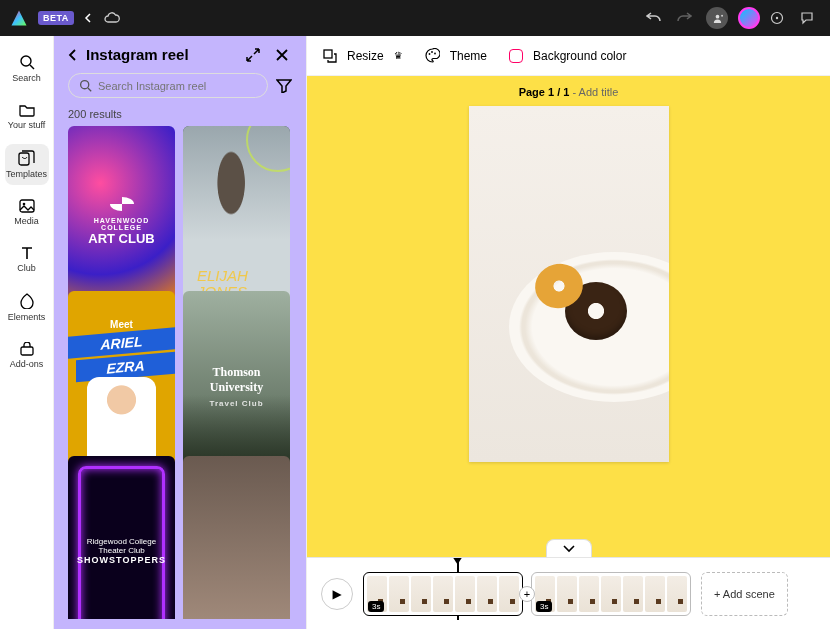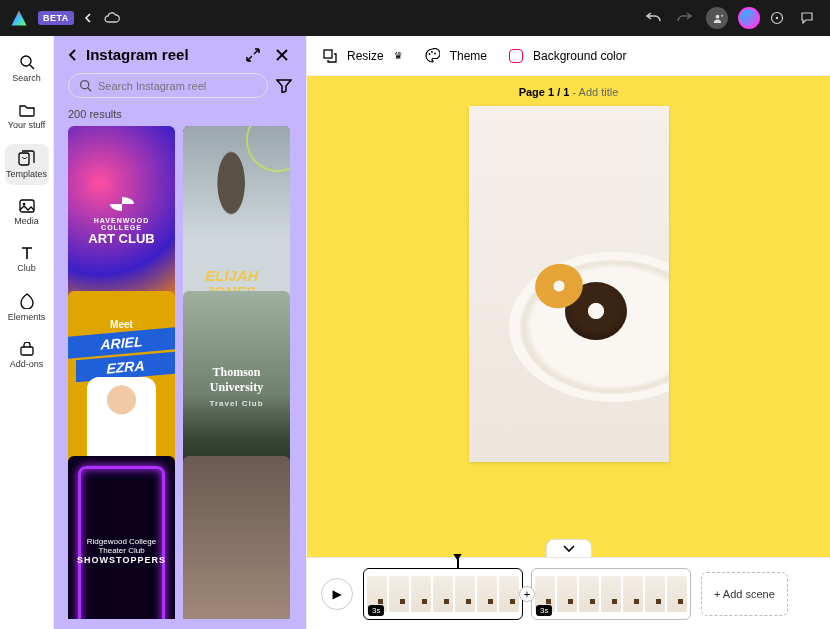--- a/index.html
+++ b/index.html
@@ -38,21 +38,21 @@
 .card { position:relative; border-radius:6px; overflow:hidden; aspect-ratio: 9/16; display:flex; flex-direction:column; justify-content:center; align-items:center; padding:8px; color:#fff; font-weight:700; text-align:center; cursor:pointer; }
 .play-badge { position:absolute; left:6px; bottom:6px; width:18px; height:18px; border-radius:50%; background:#fff; color:#000; font-size:9px; display:flex; align-items:center; justify-content:center; }
 
 
 .c1 { background:radial-gradient(circle at 30% 30%, #ff4da0, #3b1fc7 60%, #ff8a00 95%); }
 .c1 .sub { font-size:7px; letter-spacing:1px; }
 .c1 .main-t { font-size:13px; font-weight:800; }
 .c1 .logo-shape { width:24px; height:14px; background:conic-gradient(#fff 0 90deg, transparent 90deg 180deg, #fff 180deg 270deg, transparent 270deg); border-radius:50%; margin-bottom:6px; }
 .c2 { background:linear-gradient(#3a4a50,#aebfc5); position:relative; }
 .c2 .man { position:absolute; inset:0; background: radial-gradient(ellipse at 45% 30%, #5b5046 0 16%, transparent 17%), linear-gradient(#9aa7ad,#cfd7da 60%); }
-.c2 .name { position:absolute; left:22px; bottom:16px; color:#f0c84c; font-family: Georgia, serif; font-weight:700; font-style:italic; font-size:15px; line-height:1; text-align:left; }
+.c2 .name { position:absolute; left:14px; bottom:16px; color:#f0c84c; font-family: Georgia, serif; font-weight:400; font-style:italic; font-size:15px; line-height:1; text-align:left; }
 .c2 .ring { position:absolute; right:-20px; top:-18px; width:64px; height:64px; border:2px solid #c7e84a; border-radius:50%; opacity:.7; }
 .c3 { background:#e0a500; }
 .c3 .meet { font-size:10px; color:#fff; font-weight:600; }
 .c3 .name3 { background:#1f5fd8; transform:skewY(-5deg); padding:3px 8px; font-size:14px; margin-top:2px; font-weight:900; font-style:italic; }
 .c3 .person { position:absolute; bottom:0; width:64%; height:55%; background:radial-gradient(circle at 50% 22%, #f1c9a5 0 16%, transparent 17%), linear-gradient(#fff,#fff); border-radius:12px 12px 0 0; }
 .c4 { background:linear-gradient(#9fb0a0,#4a5a49); }
 .c4 .t1 { font-family: Georgia, serif; font-size:12px;text-align:center; }
 .c4 .t2 { font-size:8px; letter-spacing:1px; margin-top:4px; }
 .c4 .hikers { position:absolute; bottom:10px; left:0; right:0; height:40%; background:linear-gradient(transparent,#2e3a2b 80%); }
 .c5 { background:#0a001c; }
@@ -75,21 +75,21 @@
 .artboard { position:absolute; top:30px; left:50%; transform:translateX(-50%); width:200px; height:356px; background:linear-gradient(#f5f0ea,#ece6de); box-shadow:0 1px 3px rgba(0,0,0,.15); overflow:hidden; }
 .plate { position:absolute; right:-50px; bottom:60px; width:210px; height:150px; background:radial-gradient(ellipse at center,#faf7f2 0 55%, #ece5da 60% 62%, #faf7f2 64%); border-radius:50%; }
 .donut1 { position:absolute; right:42px; bottom:122px; width:62px; height:58px; border-radius:50%; background:radial-gradient(circle at 50% 50%, transparent 0 18%, #3a2414 20% 100%); box-shadow: inset 0 -4px 6px rgba(0,0,0,.3); }
 .donut2 { position:absolute; right:86px; bottom:154px; width:48px; height:44px; border-radius:50%; background:radial-gradient(circle at 50% 50%, transparent 0 16%, #e6a437 18% 100%); transform:rotate(-15deg); }
 
 .collapse-tab { position:absolute; bottom:0; left:50%; transform:translateX(-50%); width:46px; height:18px; background:#fff; border:1px solid #ddd; border-bottom:none; border-radius:8px 8px 0 0; display:flex; align-items:center; justify-content:center; font-size:11px; cursor:pointer; }
 
 
 .timeline { height:72px; background:#fff; border-top:1px solid #e5e5e5; display:flex; align-items:center; padding:0 14px; gap:10px; }
 .play-btn { width:32px; height:32px; border-radius:50%; border:1px solid #ccc; display:flex; align-items:center; justify-content:center; font-size:12px; cursor:pointer; background:#fff; }
-.clip { position:relative; height:52px; border:1.5px solid #000; border-radius:6px; display:flex; align-items:center; padding:3px; gap:2px; cursor:pointer; background:#fff; }
+.clip { position:relative; height:44px; border:1.5px solid #000; border-radius:6px; display:flex; align-items:center; padding:3px; gap:2px; cursor:pointer; background:#fff; }
 .clip.secondary { border-color:#bbb; }
 .frame { width:20px; height:36px; background:linear-gradient(#f3ede5,#eae2d6); border-radius:2px; position:relative; }
 .frame::after { content:""; position:absolute; right:1px; bottom:6px; width:11px; height:9px; border-radius:50%; background:radial-gradient(circle,#5a3a1f 40%, transparent 42%); }
 .dur { position:absolute; left:4px; bottom:3px; background:#000; color:#fff; font-size:8px; padding:1px 4px; border-radius:3px; }
 .plus { width:16px; height:16px; border-radius:50%; background:#fff; border:1px solid #bbb; display:flex; align-items:center; justify-content:center; font-size:11px; margin:0 -4px; z-index:2; cursor:pointer; }
 .add-scene { height:44px; border:1px dashed #bbb; border-radius:6px; padding:0 12px; font-size:11px; display:flex; align-items:center; cursor:pointer; color:#333; }
 .playhead { position:absolute; top:-10px; left:94px; width:1.5px; height:58px; background:#000; }
 .playhead::before { content:""; position:absolute; top:-4px; left:-4px; width:9px; height:7px; background:#000; clip-path:polygon(0 0,100% 0,50% 100%); }
 .clip-wrap { position:relative; }
 

